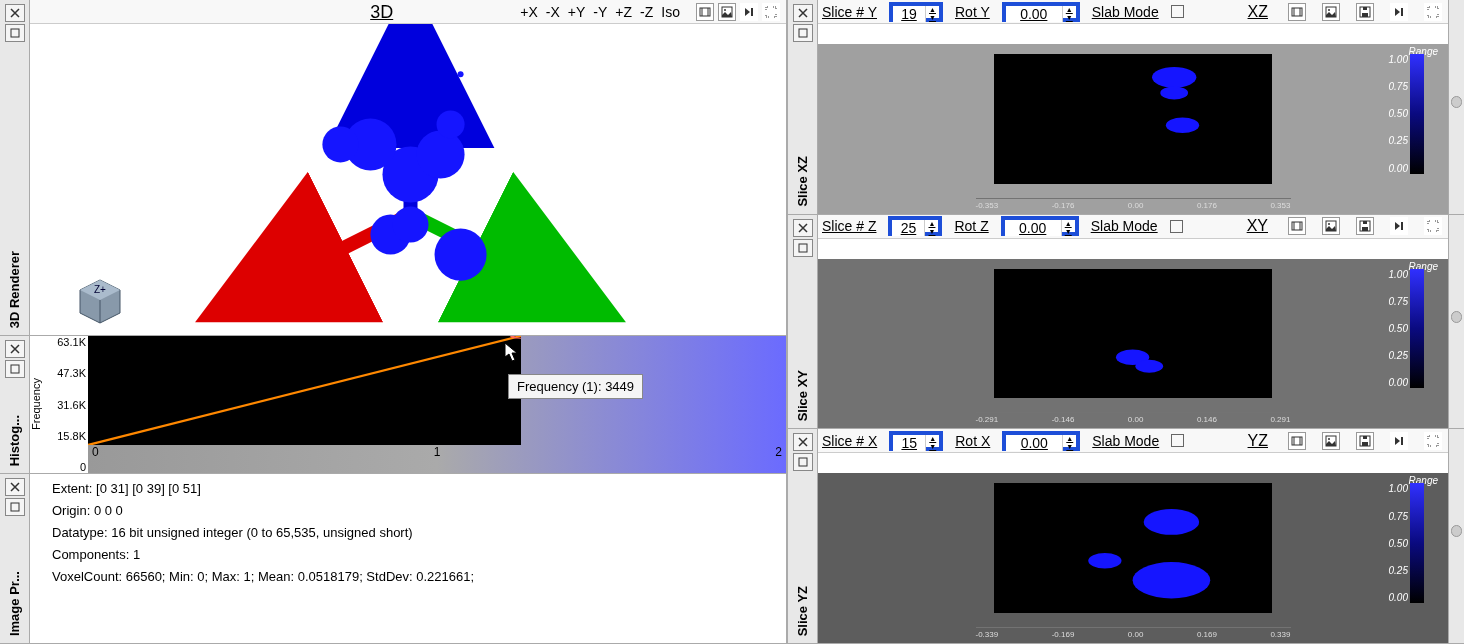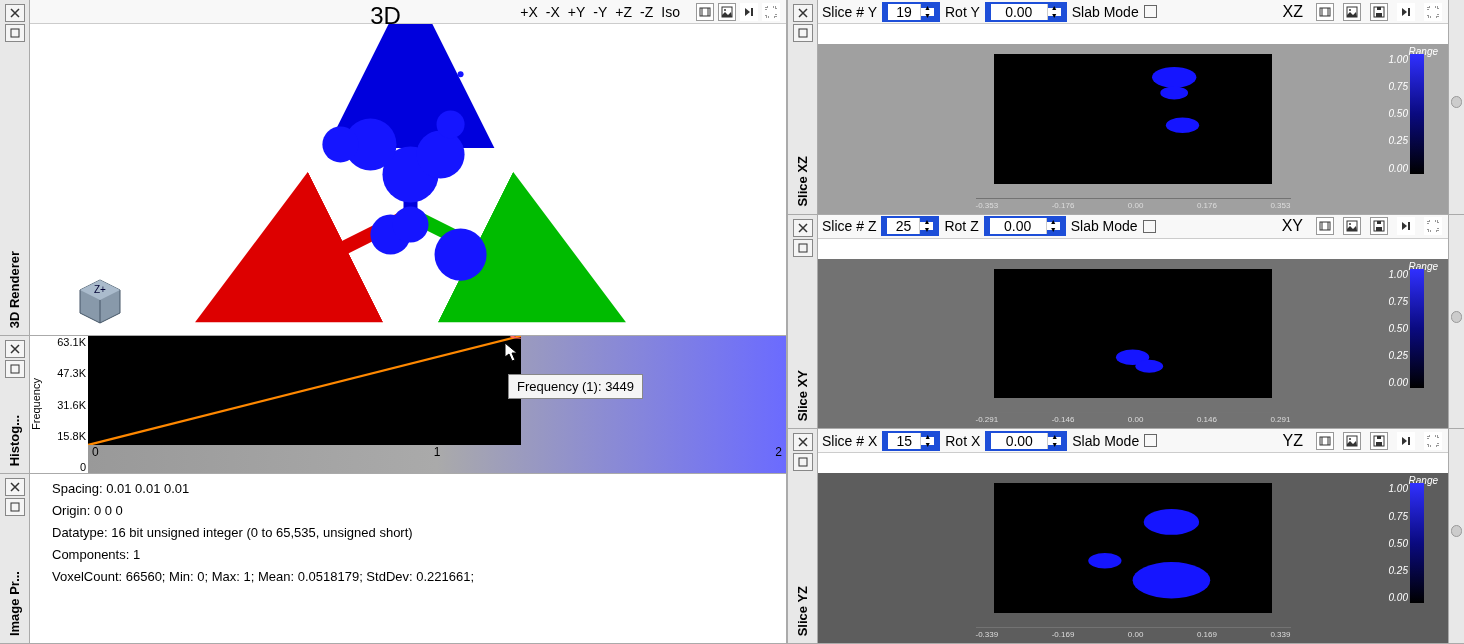--- a/index.html
+++ b/index.html
@@ -14,29 +14,29 @@
 .panel-props { flex: 1; min-height: 0; }
 .panel-slice { flex: 1; min-height: 0; }
 
 .side-tab { width: 30px; background: #e8e8e8; border-right: 1px solid #aaa; display: flex; flex-direction: column; align-items: center; padding: 3px 0; }
 .side-tab .btn { width: 20px; height: 18px; border: 1px solid #888; background: #f5f5f5; margin: 1px 0; display: flex; align-items: center; justify-content: center; font-size: 11px; cursor: pointer; }
 .side-tab .btn svg { width: 10px; height: 10px; }
 .side-tab .vert-label { writing-mode: vertical-rl; transform: rotate(180deg); margin-top: auto; font-size: 13px; padding: 4px 0; font-weight: bold;}
 
 .panel-main { flex: 1; position: relative; display: flex; flex-direction: column; overflow: hidden; }
 .panel-toolbar { height: 24px; background: #f8f8f8; border-bottom: 1px solid #ccc; display: flex; align-items: center; padding: 0 4px; font-size: 14px; }
-.panel-title { position: absolute; top: 2px; left: 45%; font-size: 24px; text-decoration: underline; }
+.panel-title { position: absolute; top: 2px; left: 45%; font-size: 18px; text-decoration: underline; }
 .tb-spacer { flex: 1; }
 .tb-link { margin: 0 4px; cursor: pointer; font-size: 14px; }
 .tb-icon { width: 18px; height: 18px; border: 1px solid #999; margin: 0 2px; display: inline-flex; align-items: center; justify-content: center; cursor: pointer; background: #fff; }
 .tb-icon svg { width: 12px; height: 12px; }
 
-.panel-slice .panel-toolbar { gap: 5px; }
+.panel-slice .panel-toolbar { gap: 12px; text-decoration: underline; }
 .tb-label { font-size: 14px; }
-.spin { display: flex; align-items: center; border: 6px solid #1d4ed8; height: 20px; background: #fff; }
+.spin { display: flex; align-items: flex-start; border: 4px solid #1d4ed8; height: 20px; background: #fff; }
 .spin input { border: none; width: 32px; text-align: center; font-size: 14px; outline: none; }
 .spin .arrows { display: flex; flex-direction: column; width: 14px; border-left: 1px solid #ccc; }
 .spin .arrows span { height: 8px; font-size: 7px; line-height: 8px; text-align: center; cursor: pointer; }
 .spin.wide input { width: 56px; }
 .check { width: 13px; height: 13px; border: 1px solid #666; cursor: pointer; }
 .plane-lbl { font-size: 16px; margin: 12px 6px; }
 
 .view3d { flex: 1; background: #fff; position: relative; }
 .axis-cube { position: absolute; bottom: 10px; left: 45px; width: 50px; height: 50px; }
 
@@ -226,21 +226,21 @@
           </div>
         <div class="btn">
             <svg viewBox="0 0 10 10">
               <rect x="1" y="1" width="8" height="8" fill="none" stroke="#333"></rect>
             </svg>
           </div>
         <div class="vert-label">Image Pr...</div>
       </div>
       <div class="panel-main">
         <div class="props-view">
-          <div class="indent">Spacing:  0.01  0.01  0.01</div>
+          <div class="indent">Extent: [0 31]  [0 39]  [0 51]</div>
           <div class="indent">Origin: 0 0 0</div>
           <div class="indent">Datatype: 16 bit unsigned integer (0 to 65,535, unsigned short)</div>
           <div class="indent">Components: 1</div>
           <div class="indent">VoxelCount: 66560;  Min: 0;  Max: 1;  Mean: 0.0518179;  StdDev: 0.221661;</div>
         </div>
       </div>
     </div>
   </div>
 
   <div class="right-col" id="slices-col">

